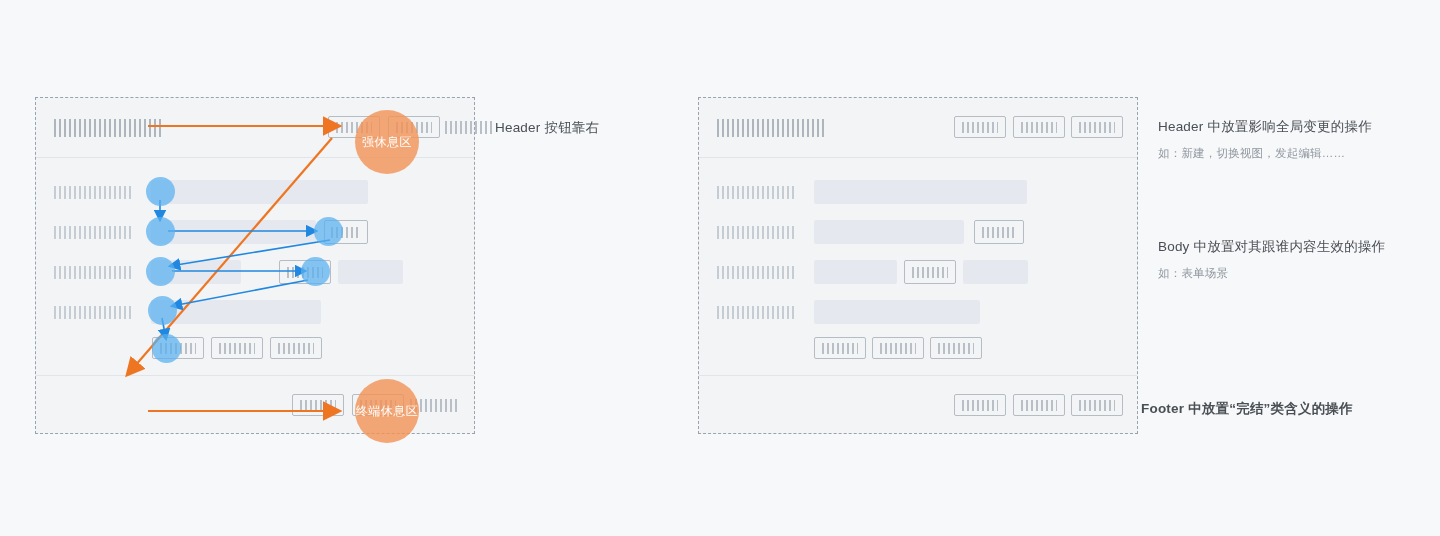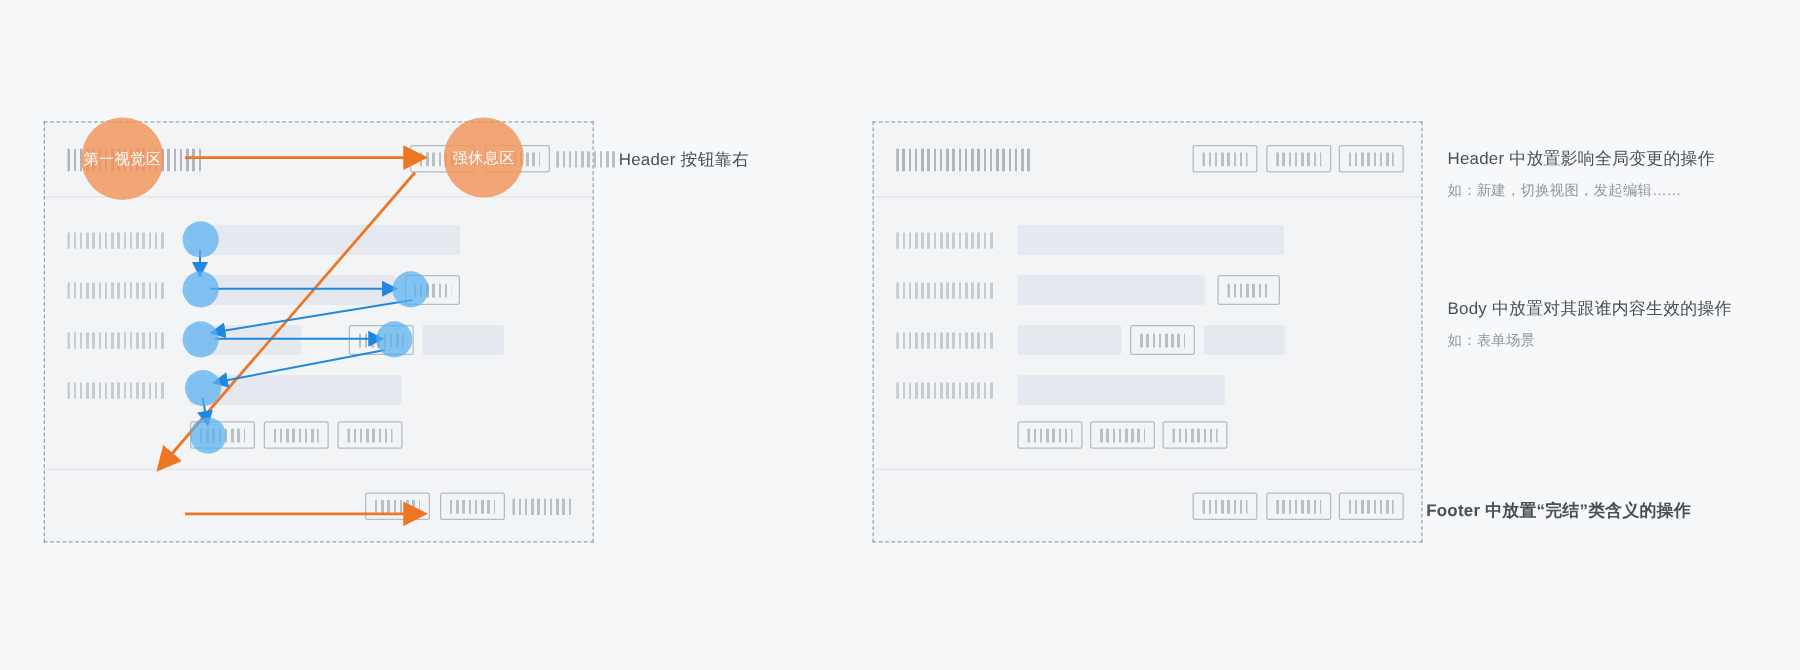--- a/index.html
+++ b/index.html
@@ -220,22 +220,22 @@
   </svg>
 
   <div class="dot" style="left:146px;top:177px;width:29px;height:29px;"></div>
   <div class="dot" style="left:146px;top:217px;width:29px;height:29px;"></div>
   <div class="dot" style="left:314px;top:217px;width:29px;height:29px;"></div>
   <div class="dot" style="left:146px;top:257px;width:29px;height:29px;"></div>
   <div class="dot" style="left:301px;top:257px;width:29px;height:29px;"></div>
   <div class="dot" style="left:148px;top:296px;width:29px;height:29px;"></div>
   <div class="dot" style="left:152px;top:334px;width:29px;height:29px;"></div>
 
-  <div class="circle" style="left:65px;top:94px;width:66px;height:66px;">第一视觉区</div>
-  <div class="circle" style="left:355px;top:94px;width:64px;height:64px;">强休息区</div>
+  <div class="circle" style="left:355px;top:110px;width:64px;height:64px;">强休息区</div>
+  <div class="circle" style="left:355px;top:379px;width:64px;height:64px;">终端休息区</div>
 
   <div class="anno" style="left:495px;top:118px;width:190px;">
     <div class="t1">Header 按钮靠右</div>
   </div>
 
   <div class="anno" style="left:1158px;top:237px;width:275px;">
     <div class="t1">Body 中放置对其跟谁内容生效的操作</div>
     <div class="t2">如：表单场景</div>
   </div>
   <div class="anno" style="left:1158px;top:117px;width:275px;">

